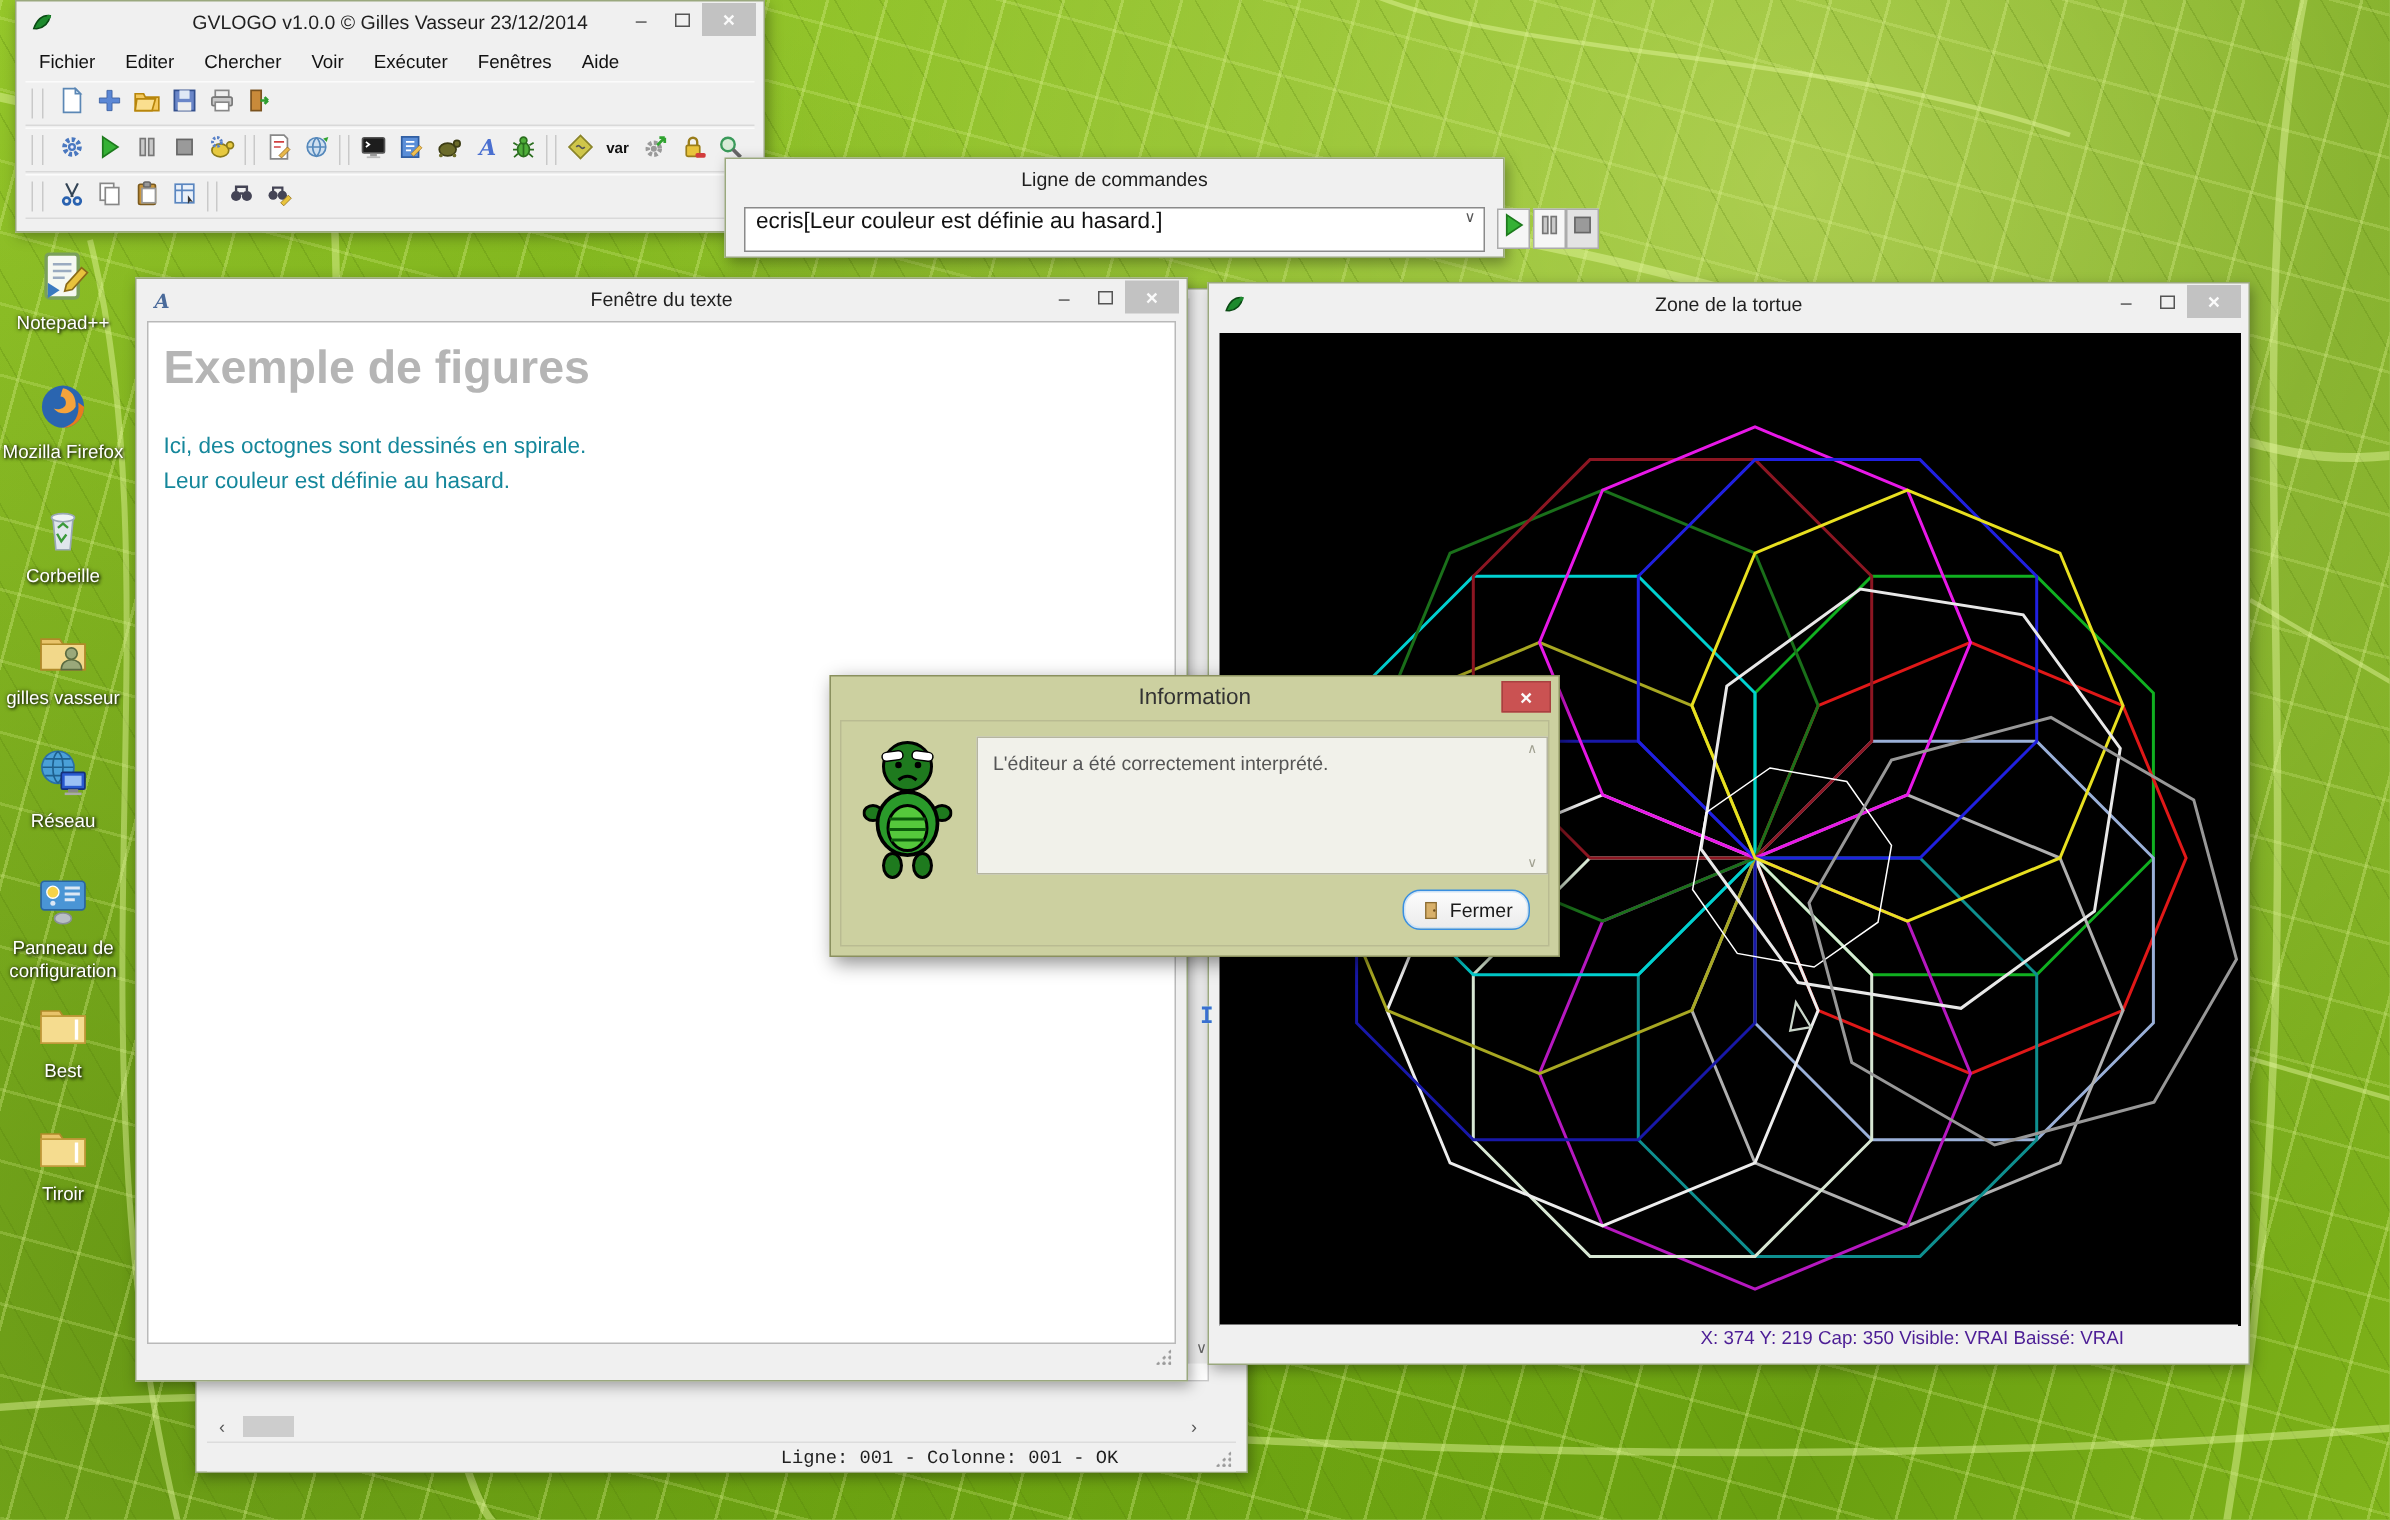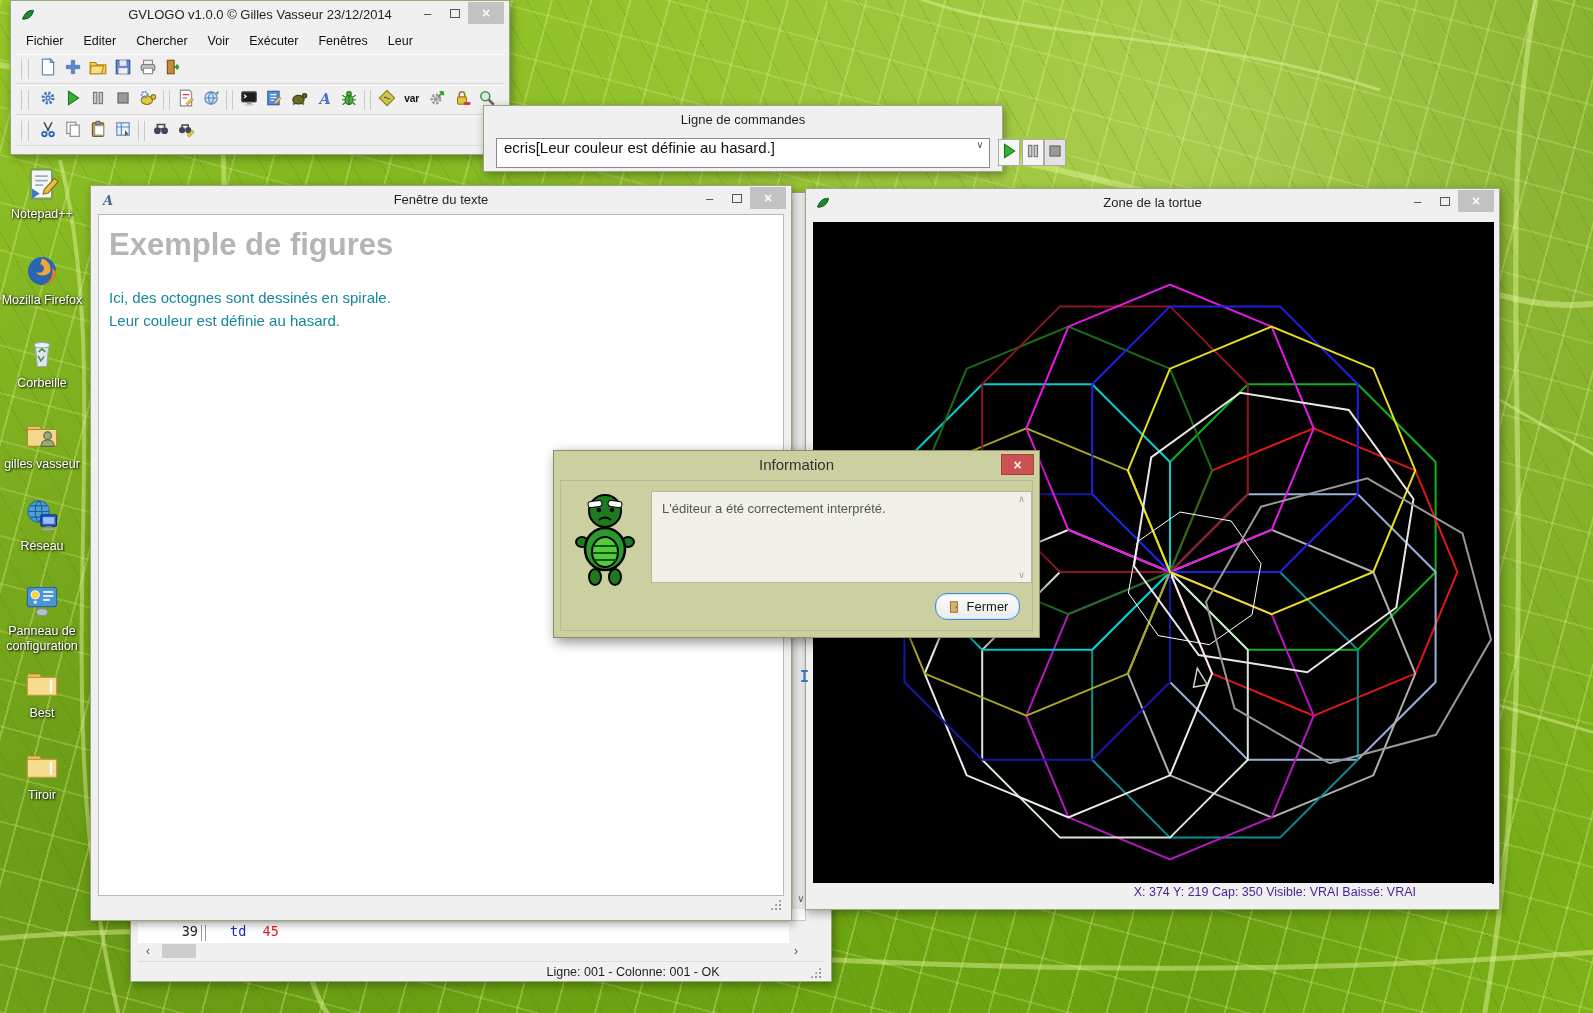--- a/index.html
+++ b/index.html
@@ -162,32 +162,27 @@
           <path d="M24 13v12" stroke="#fff" stroke-width="2"></path>
         </svg><div class="dlabel">Tiroir</div></div>
     </div>
 </div>
 
 <div class="win" id="editwin" style="left:130px; top:192px; width:702px; height:790px;">
   <div style="position:absolute; left:7px; top:28px; right:25px; bottom:60px; background:#fff; border:1px solid #c9c9c9;"></div>
   <div class="vscroll" style="right:21px;">
     <div class="sarrow">∨</div>
   </div>
-  <div class="codeline" style="left:7px; right:42px; top:730px;">
-    <span class="lnum">39</span>
-    <span class="gsep"></span>
-    <span id="code-tokens" style="position:absolute; left:92px; top:0;"><span style="color: rgb(34, 34, 204); white-space: pre;">td</span><span style="color: rgb(221, 34, 34); white-space: pre;">  45</span></span>
-  </div>
   <div class="hscroll" style="left:7px; right:25px; top:750px;">
     <span class="harrow" style="position:absolute; left:2px;">‹</span>
     <span class="hthumb"></span>
     <span class="harrow" style="position:absolute; right:2px;">›</span>
   </div>
   <div class="statusbar" style="left:7px; right:7px; top:768px; height:20px;">
-    <span style="position:absolute; left:350px; width:290px; text-align:center; top:3px;">Ligne: 001 - Colonne: 001 - OK</span>
+    <span style="position:absolute; left:350px; width:290px; text-align:center; top:3px;font-family:Liberation Mono, monospace;">Ligne: 001 - Colonne: 001 - OK</span>
     <span class="gripdots"></span>
   </div>
 </div>
 
 <div class="win" id="textwin" style="left:90px; top:185px; width:702px; height:736px;">
   <div class="titlebar">
     <svg class="appicon" viewBox="0 0 16 16">
       <text x="3" y="13" font-size="13" font-style="italic" font-weight="bold" fill="#4a6a9a" font-family="DejaVu Serif, serif">A</text>
     </svg>
     <span class="ttext">Fenêtre du texte</span>
@@ -268,21 +263,21 @@
       <span class="cap cap-close">×</span>
     </span>
   </div>
   <div id="menubar">
       <span class="menu-item">Fichier</span>
       <span class="menu-item">Editer</span>
       <span class="menu-item">Chercher</span>
       <span class="menu-item">Voir</span>
       <span class="menu-item">Exécuter</span>
       <span class="menu-item">Fenêtres</span>
-      <span class="menu-item">Leur</span>
+      <span class="menu-item">Aide</span>
     </div>
   <div class="toolrow" id="toolbar-file" style="top:53px;">
       <span class="grip2"></span>
       <span class="tbtn">
         <span><svg width="18" height="18" viewBox="0 0 16 16">
             <path d="M3 1h7l3 3v11H3z" fill="#fff" stroke="#5b87b5"></path>
             <path d="M10 1l3 3h-3z" fill="#cfe3f5" stroke="#5b87b5"></path>
           </svg></span>
       </span>
       <span class="tbtn">

